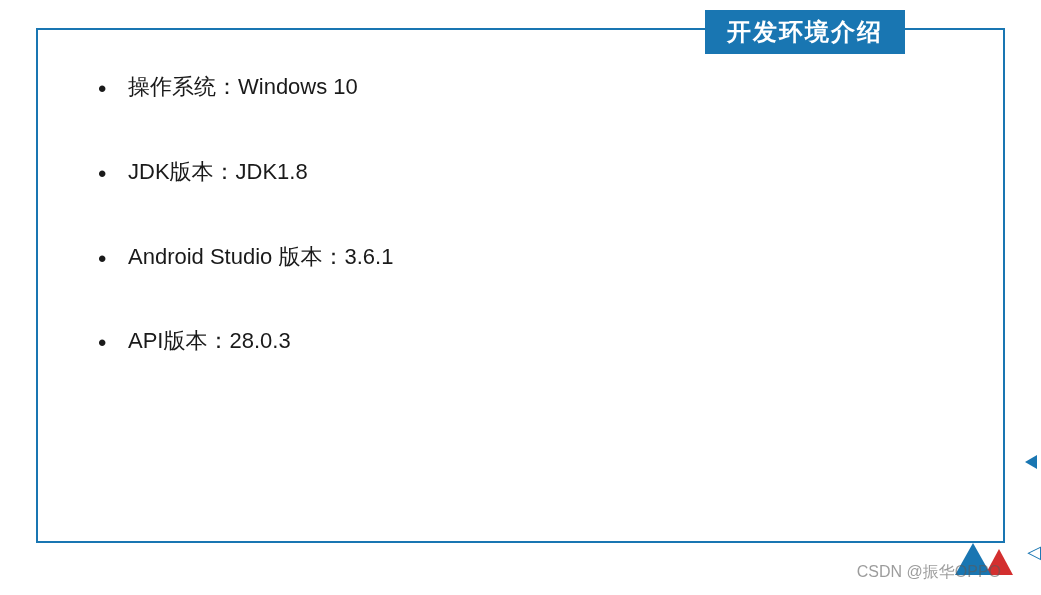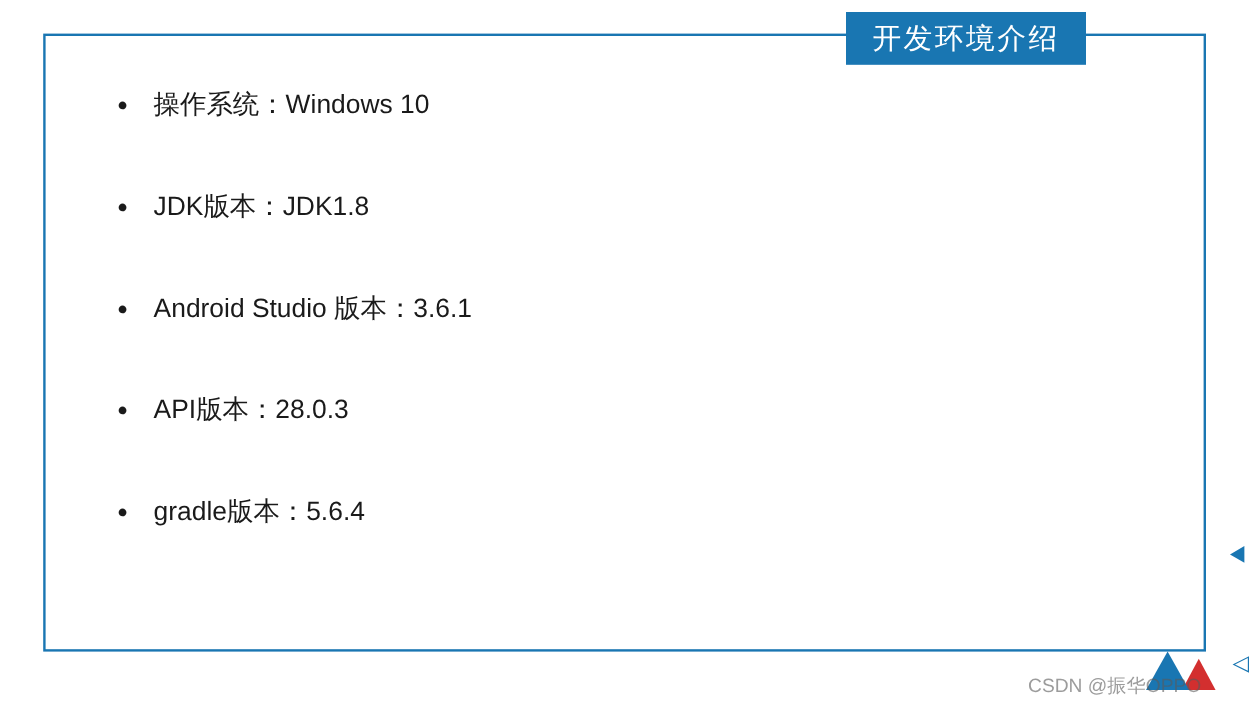--- a/index.html
+++ b/index.html
@@ -25,21 +25,21 @@
     }
     .title-badge {
       position: absolute;
       top: -20px;
       right: 98px;
       background: #1976b2;
       color: #ffffff;
       font-size: 24px;
       padding: 6px 22px;
       letter-spacing: 2px;
-      font-weight: 400;
+      font-weight: 700;
       margin-left: 39px;
     }
     .content-list {
       list-style: none;
       padding-top: 12px;
     }
     .content-list li {
       font-size: 22px;
       color: #1a1a1a;
       margin-bottom: 54px;
@@ -107,21 +107,20 @@
 </head>
 <body>
 
 <div class="slide-container">
   <div class="title-badge">开发环境介绍</div>
   <ul class="content-list">
     <li>操作系统：Windows 10</li>
     <li>JDK版本：JDK1.8</li>
     <li> Android Studio 版本：3.6.1</li>
     <li>API版本：28.0.3</li>
-    <li>gradle版本：5.6.4</li>
   </ul>
 </div>
 
 <div class="arrow-left"></div>
 <div class="triangle-blue"></div>
 <div class="triangle-red"></div>
 <div class="arrow-left-outline">◁</div>
 <div class="watermark">CSDN @振华OPPO</div>
 
 </body></html>

